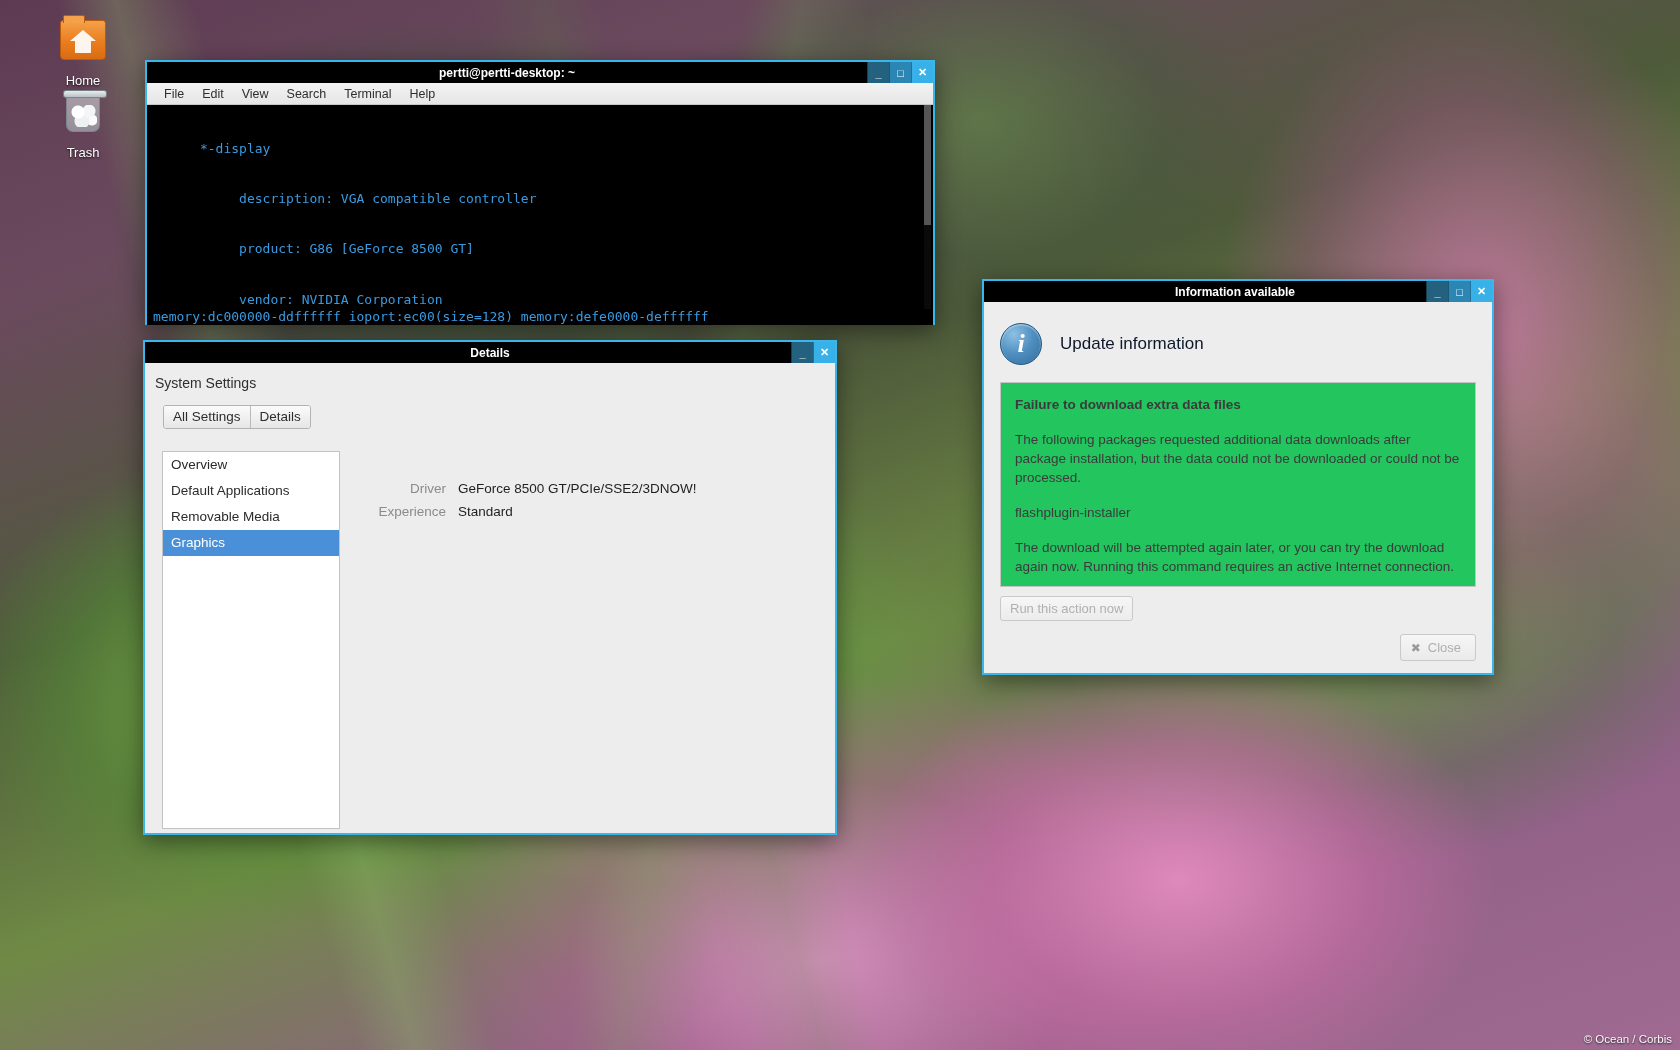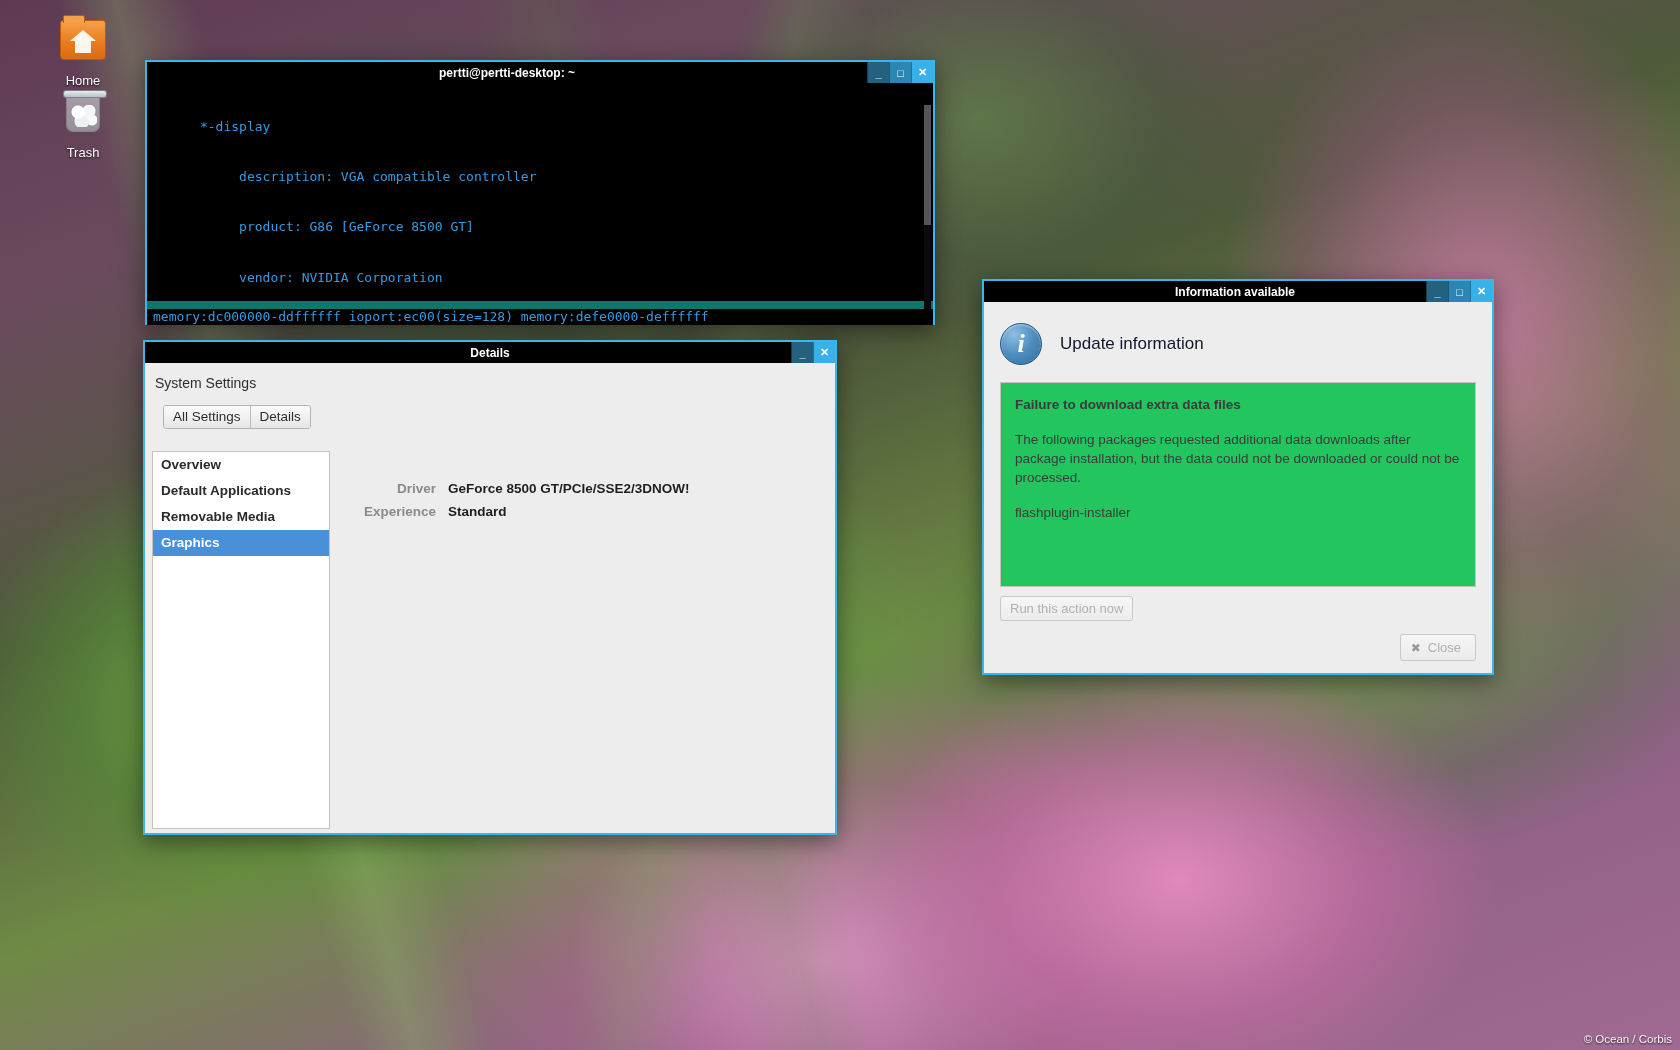--- a/index.html
+++ b/index.html
@@ -192,21 +192,21 @@
     border-radius: 3px;
     overflow: hidden;
     background: #f2f2f2;
   }
   #ss-tabs .tab {
     font-size: 13.5px; color: #2d2d2d;
     padding: 3px 9px 4px;
     background: linear-gradient(180deg,#fbfbfb,#e6e6e6);
   }
   #ss-tabs .tab + .tab { border-left: 1px solid #b9b9b9; }
-  #ss-main { display: flex; padding: 22px 0 0 7px; font-weight: bold; }
+  #ss-main { display: flex; padding: 22px 0 0 17px; }
   #cat-list {
     width: 178px; height: 378px;
     background: #fff;
     border: 1px solid #c3c3c3;
   }
   #cat-list .row {
     font-size: 13.5px; color: #2b2b2b;
     padding: 5px 0 5px 8px;
     line-height: 16px;
   }
@@ -306,20 +306,28 @@
 </div>
 
 <div class="window" id="terminal">
   <div class="titlebar">
     <span class="title">pertti@pertti-desktop: ~</span>
     <span class="wbtns">
       <span class="wbtn min">_</span>
       <span class="wbtn max">□</span>
       <span class="wbtn close">✕</span>
     </span>
+  </div>
+  <div id="term-menubar">
+    <span class="mi">File</span>
+    <span class="mi">Edit</span>
+    <span class="mi">View</span>
+    <span class="mi">Search</span>
+    <span class="mi">Terminal</span>
+    <span class="mi">Help</span>
   </div>
   <div id="term-body">
     <span class="ln">      *-display</span>
     <span class="ln">           description: VGA compatible controller</span>
     <span class="ln">           product: G86 [GeForce 8500 GT]</span>
     <span class="ln">           vendor: NVIDIA Corporation</span>
     
     
     
     
@@ -380,20 +388,21 @@
   </div>
   <div id="updlg-body">
     <div id="updlg-head">
       <span class="info-circle">i</span>
       <span id="updlg-subtitle">Update information</span>
     </div>
     <div id="updlg-text">
       <p><b>Failure to download extra data files</b></p>
       <p>The following packages requested additional data downloads after package installation, but the data could not be downloaded or could not be processed.</p>
       <p>flashplugin-installer</p>
+      <p>The download will be attempted again later, or you can try the download again now.  Running this command requires an active Internet connection.</p>
     </div>
     <div id="run-action">Run this action now</div>
     <div id="updlg-footer">
       <div id="close-btn">
         <span class="x">✖</span>
         <span>Close</span>
       </div>
     </div>
   </div>
 </div>

